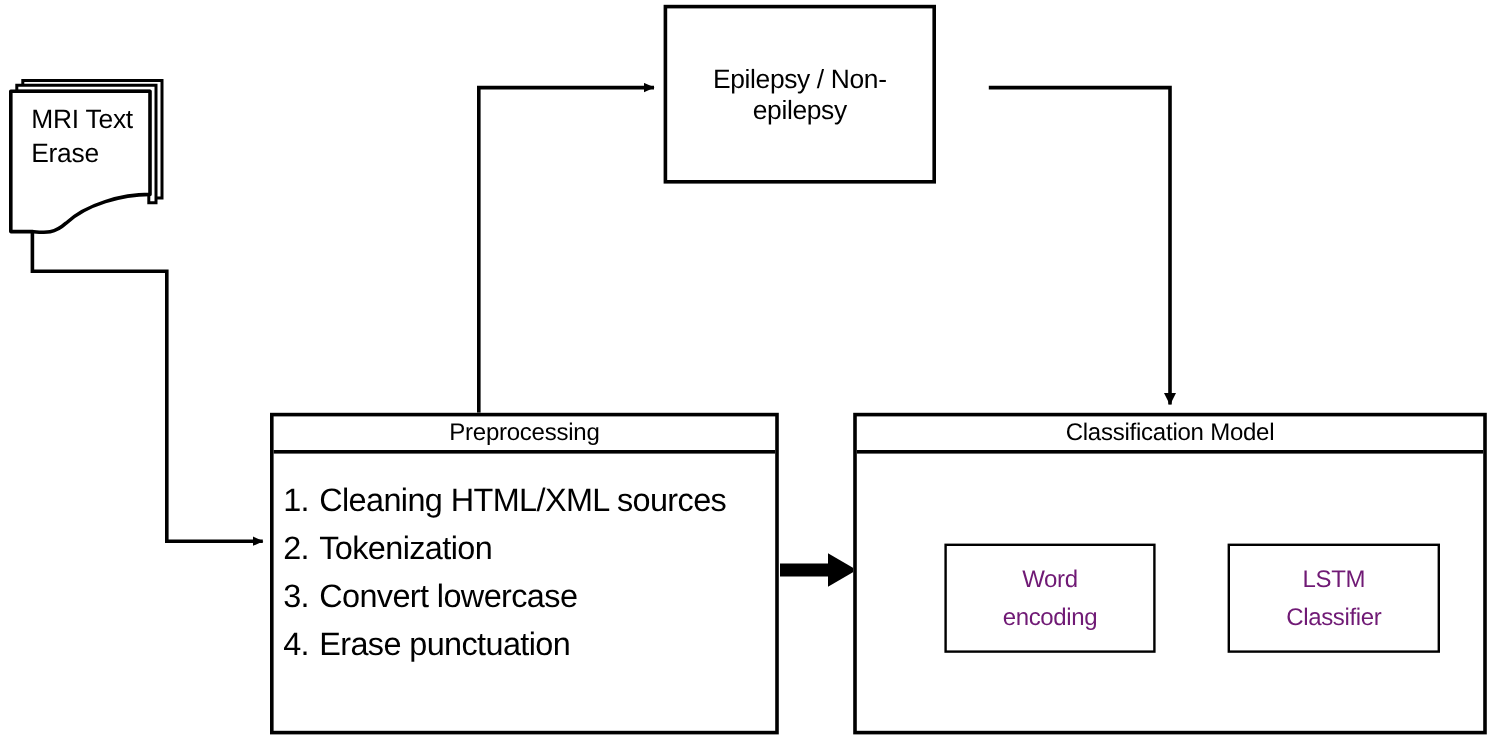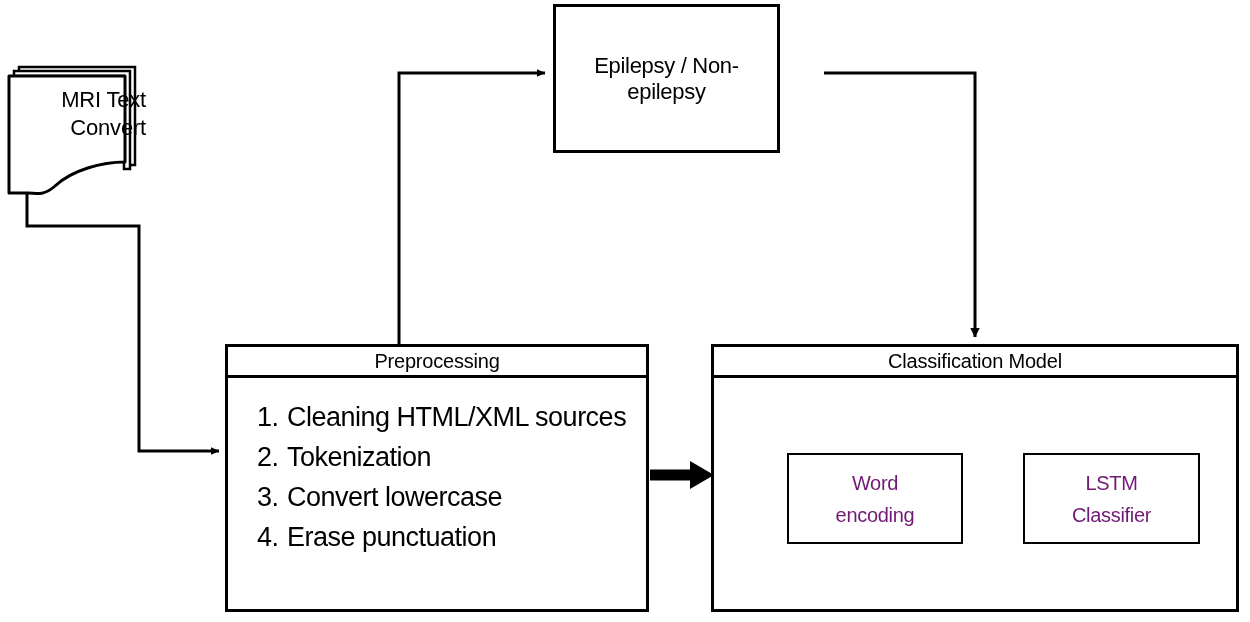--- a/index.html
+++ b/index.html
@@ -40,21 +40,20 @@
     background: #ffffff;
   }
 
   
   #doc-stack {
     position: absolute;
     left: 2px;
     top: 58px;
     width: 150px;
     height: 140px;
-    text-align: right;
   }
   #doc-stack svg { display: block; }
   .doc-label {
     position: absolute;
     left: 24px;
     top: 28px;
     width: 120px;
     font-size: 22px;
     line-height: 28px;
     color: #000;
@@ -111,21 +110,20 @@
     bottom: 2px;
     padding-top: 10px;
     font-size: 27px;
     line-height: 40px;
     color: #000;
     letter-spacing: -0.5px;
     white-space: nowrap;
   }
   #preproc-list .li {
     display: block;
-    margin-left: 21px;
   }
   #preproc-list .num { display: inline-block; min-width: 30px; }
 
   #classification-box {
     left: 711px;
     top: 344px;
     width: 528px;
     height: 268px;
     text-align: center;
   }
@@ -200,21 +198,21 @@
       <path d="M17,9 L133,9 L133,107 L127,107 L127,14 L17,14 z" fill="#ffffff" stroke="#000000" stroke-width="2.5" stroke-linejoin="miter"></path>
       <path d="M12,13 L128,13 L128,111 L122,111 L122,18 L12,18 z" fill="#ffffff" stroke="#000000" stroke-width="2.5" stroke-linejoin="miter"></path>
 
       <path d="M7,18 L123,18 L123,104
                C 100,104 70,112 53,128
                C 43,137 36,136 25,135
                L7,135 z" fill="#ffffff" stroke="#000000" stroke-width="3" stroke-linejoin="round"></path>
     </svg>
     <div class="doc-label">
       <span>MRI Text</span><br>
-      <span>Convert</span>
+      <span>Erase</span>
     </div>
   </div>
 
   <div id="epilepsy-box" class="box">
     <div id="epilepsy-label">Epilepsy / Non-epilepsy</div>
   </div>
 
   <div id="preprocessing-box" class="box">
     <div class="panel-title">Preprocessing</div>
     <div id="preproc-list">

